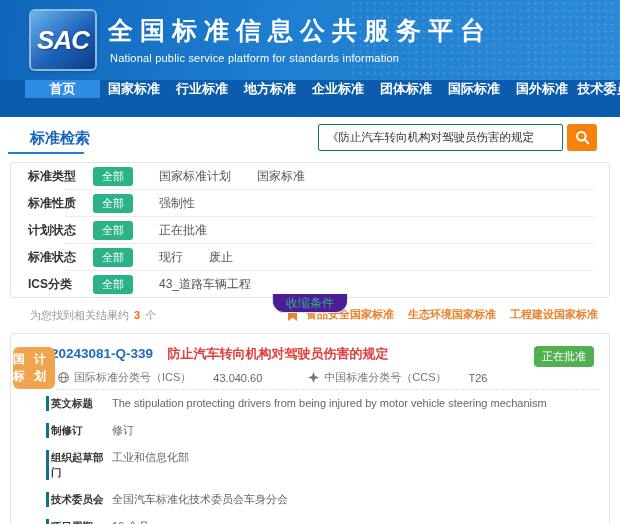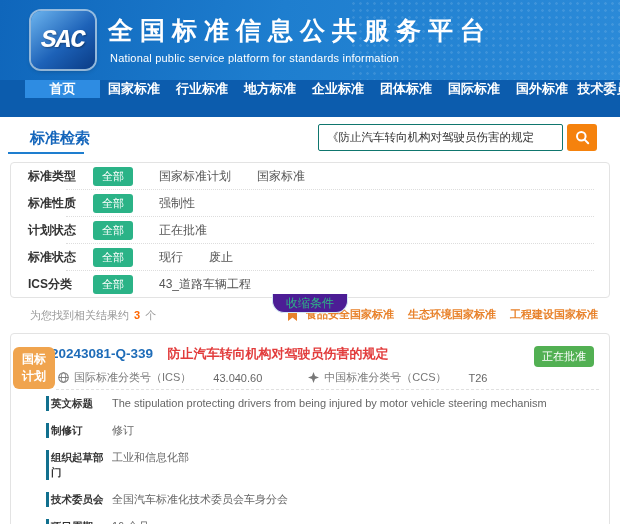--- a/index.html
+++ b/index.html
@@ -6,24 +6,24 @@
   html,body { width:620px; height:524px; overflow:hidden; background:#fff;
     font-family:"Liberation Sans","DejaVu Sans",sans-serif; }
   .page { position:relative; width:620px; height:524px; overflow:hidden; }
 
   
   .header { position:absolute; top:0; left:0; width:620px; height:80px;
     background:linear-gradient(100deg,#0f66bb 0%,#1e7ecf 45%,#2b8ad8 100%); overflow:hidden; }
   .header-dots { position:absolute; right:0; top:0; width:270px; height:80px;
     background-image:radial-gradient(rgba(255,255,255,.5) 1px, transparent 1.6px);
     background-size:7px 7px; opacity:.22; }
-  .logo { position:absolute; left:31px; top:11px; width:64px; height:58px; border-radius:10px;
+  .logo { position:absolute; left:31px; top:11px; width:64px; height:58px; border-radius:4px;
     background:linear-gradient(140deg,#6cb4ee 0%,#1d62b8 55%,#0a3c86 100%);
     box-shadow:0 0 0 2px rgba(255,255,255,.55), 0 2px 5px rgba(0,0,0,.25);
-    display:flex; align-items:center; justify-content:center;font-family:Liberation Mono, monospace; }
+    display:flex; align-items:center; justify-content:center; }
   .logo-text { color:#fff; font-style:italic; font-weight:bold; font-size:26px;
     letter-spacing:-1px; text-shadow:1px 1px 2px rgba(0,0,0,.35); }
   .h-title { position:absolute; left:108px; top:14px; color:#fff; font-size:25px;
     font-weight:bold; letter-spacing:7px; white-space:nowrap; }
   .h-sub { position:absolute; left:110px; top:52px; color:#fff; font-size:11px;
     letter-spacing:.2px; white-space:nowrap; }
 
   
   .nav { position:absolute; top:80px; left:0; width:620px; height:37px; background:#0c5cad;
     display:flex; align-items:flex-start; padding-left:25px; overflow:hidden; }
@@ -62,21 +62,21 @@
   .results-count { color:#f60; font-weight:bold; margin:0 2px; }
   .quick-links { position:absolute; right:22px; top:307px; display:flex; align-items:center;
     gap:14px; font-size:11px; font-weight:bold; color:#e8822b; }
   .quick-link { cursor:pointer; white-space:nowrap; display:flex; align-items:center; gap:4px; }
 
   
   .card { position:absolute; top:333px; left:10px; width:600px; height:200px;
     border:1px solid #e3e3e3; border-radius:4px; background:#fff; }
   .type-badge { position:absolute; top:347px; left:13px; width:42px; height:42px;
     background:#f0a44e; border-radius:6px; color:#fff; font-size:12px; font-weight:bold;
-    line-height:17px; display:flex; flex-direction:column; align-items:center;
+    line-height:17px; display:flex; flex-direction:row; align-items:center;
     justify-content:center; z-index:2; }
   .card-code-line { position:absolute; top:10px; left:40px; right:80px; white-space:nowrap; }
   .card-code { font-size:13.5px; font-weight:bold; color:#1e6cb8; cursor:pointer; }
   .card-title { font-size:13px; font-weight:bold; color:#e23c3c; margin-left:10px; cursor:pointer; }
   .status-badge { position:absolute; top:12px; right:15px; background:#52b053; color:#fff;
     font-size:11px; padding:3px 8px; border-radius:4px; }
   .class-line { position:absolute; top:36px; left:47px; display:flex; align-items:center;
     font-size:11px; color:#777; white-space:nowrap; }
   .class-value { margin-left:22px; color:#666; }
   .class-sep { width:46px; }

